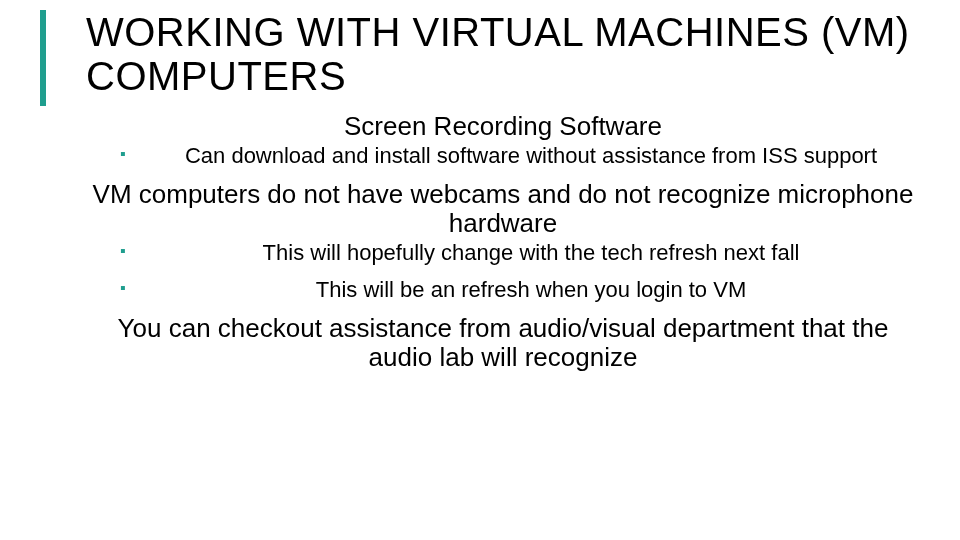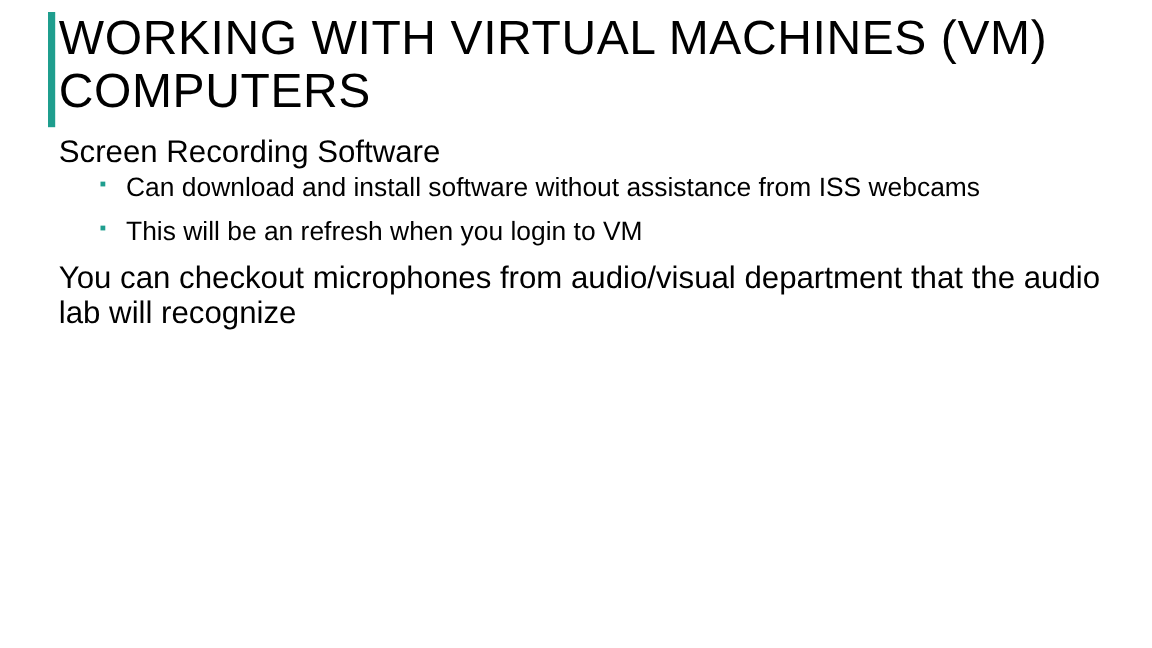--- a/index.html
+++ b/index.html
@@ -10,41 +10,42 @@
     background: #ffffff;
     font-family: "Segoe UI", "Helvetica Neue", Arial, sans-serif;
     color: #000000;
     overflow: hidden;
   }
   .slide {
     position: relative;
     width: 960px;
     height: 540px;
     box-sizing: border-box;
-    padding: 10px 40px 20px 49px;
+    padding: 10px 40px 20px 86px;
   }
   .accent-bar {
     position: absolute;
     left: 40px;
     top: 10px;
     width: 6px;
     height: 96px;
     background: #1f9e8e; 
   }
   h1.title {
     margin: 0 0 14px 0;
     padding-left: 0;
     font-size: 40px;
     line-height: 1.1;
     font-weight: 400;
     letter-spacing: 0.5px;
     font-family: "Segoe UI Semilight", "Segoe UI", Arial, sans-serif;
   }
   .body {
     margin-top: 4px;
+    text-align: center;
   }
   .lead {
     font-size: 26px;
     line-height: 1.12;
     margin: 6px 0 2px 0;
     font-weight: 400;
   }
   ul.bullets {
     list-style: none;
     margin: 2px 0 10px 0;
@@ -72,24 +73,28 @@
 
 <div class="slide">
   <div class="accent-bar"></div>
 
   <h1 class="title">WORKING WITH VIRTUAL MACHINES (VM) COMPUTERS</h1>
 
   <div class="body">
 
     <div class="lead">Screen Recording Software</div>
     <ul class="bullets">
-      <li>Can download and install software without assistance from ISS webcams</li>
+      <li>Can download and install software without assistance from ISS support</li>
     </ul>
 
+    <div class="lead">VM computers do not have webcams and do not recognize microphone hardware</div>
+    <ul class="bullets">
+      <li>This will hopefully change with the tech refresh next fall</li>
+    </ul>
 
     <ul class="bullets">
       <li>This will be an refresh when you login to VM</li>
     </ul>
 
-    <div class="lead">You can checkout microphones from audio/visual department that the  audio lab will recognize</div>
+    <div class="lead">You can checkout assistance from audio/visual department that the  audio lab will recognize</div>
 
   </div>
 </div>
 
 </body></html>

